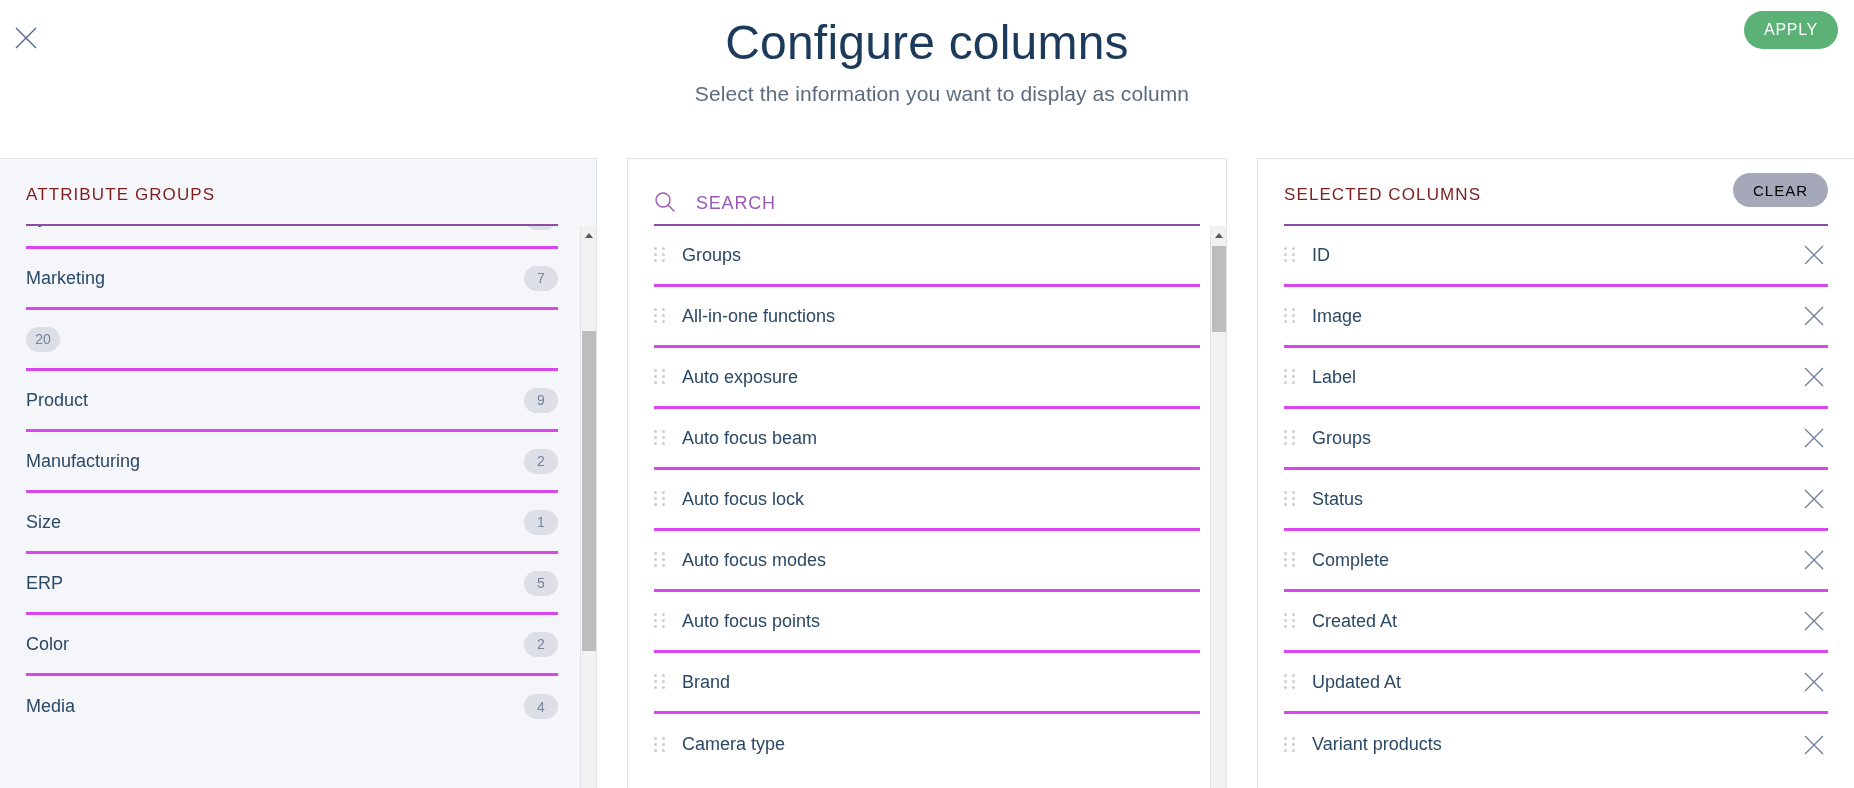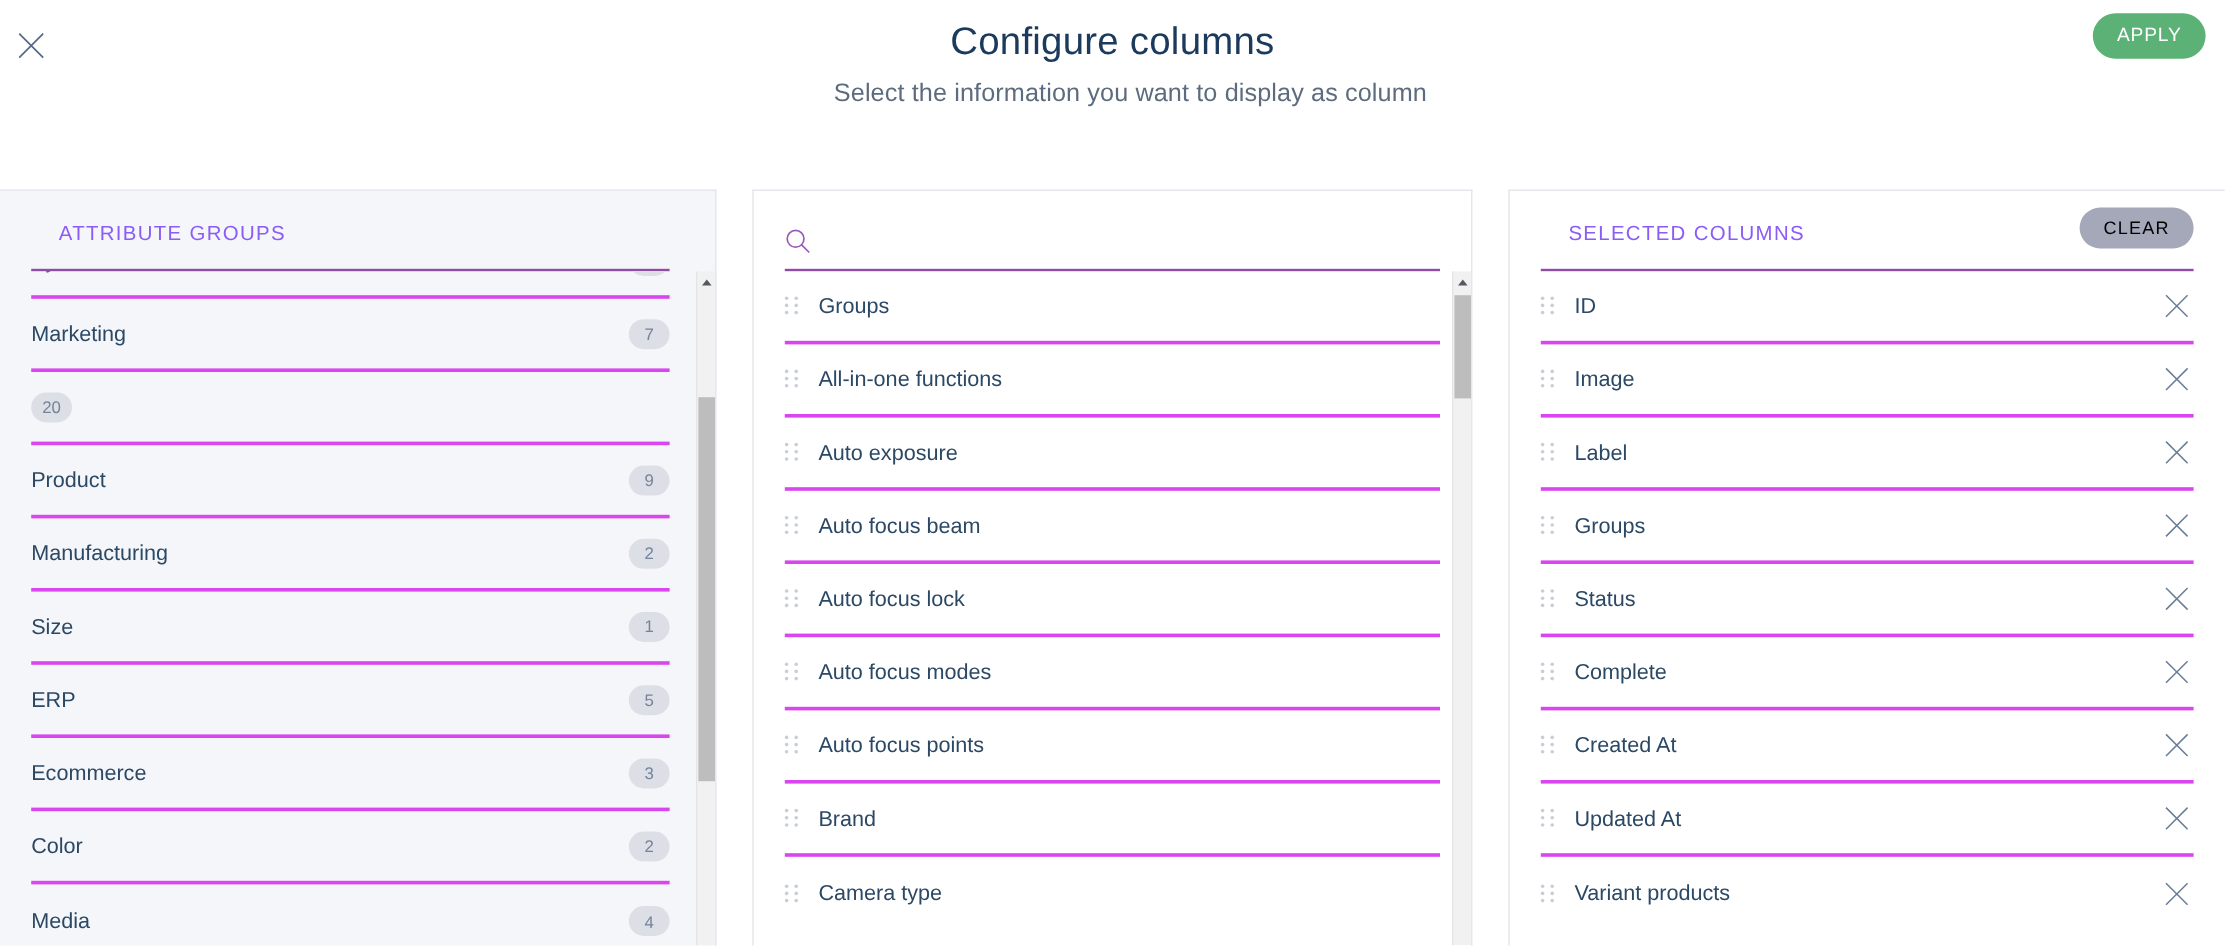--- a/index.html
+++ b/index.html
@@ -31,21 +31,21 @@
     cursor: pointer;
   }
   .close-btn svg { display: block; }
 
   .title-wrap {
     position: absolute;
     left: 0; right: 0; top: 18px;
     text-align: center;
   }
   .page-title {
-    font-size: 32px;
+    font-size: 48px;
     font-weight: 400;
     color: #1b3a5c;
     letter-spacing: .2px;
     line-height: 1.05;
   }
   .page-subtitle {
     margin-top: 14px;
     font-size: 21px;
     font-weight: 400;
     color: #5d6b7e;
@@ -93,24 +93,23 @@
   .panel-mid    { width: 600px; background: #ffffff; border: 1px solid #dfe2e8; border-bottom: none; }
   .panel-right  { width: 597px; background: #ffffff; border: 1px solid #dfe2e8; border-right: none; border-bottom: none; }
 
   .panel-header {
     position: relative;
     padding: 26px 26px 0 26px;
     height: 67px;
   }
   .panel-title {
     font-size: 17px;
-    color: #8b5cf6;
+    color: #7f1d1d;
     letter-spacing: 1.1px;
     font-weight: 400;
-    margin-left: 23px;
   }
   .panel-rule {
     position: absolute;
     left: 26px;
     right: 26px;
     bottom: 0;
     height: 2px;
     background: #8f4ca4;
   }
   .panel-left .panel-rule { right: 38px; }
@@ -325,24 +324,20 @@
           </div>
           <div class="row group-row">
             <span class="row-label">Size</span>
             <span class="badge">1</span>
           </div>
           <div class="row group-row">
             <span class="row-label">ERP</span>
             <span class="badge">5</span>
           </div>
           <div class="row group-row">
-            <span class="row-label">Ecommerce</span>
-            <span class="badge">3</span>
-          </div>
-          <div class="row group-row">
             <span class="row-label">Color</span>
             <span class="badge">2</span>
           </div>
           <div class="row group-row">
             <span class="row-label">Media</span>
             <span class="badge">4</span>
           </div>
         </div>
 
       <div class="scrollbar">
@@ -354,20 +349,21 @@
 
   <section class="panel panel-mid">
     <div class="panel-header" style="padding:0">
       <div class="search-row">
         <span class="search-icon">
           <svg width="22" height="22" viewBox="0 0 22 22">
             <circle cx="9" cy="9" r="7" stroke="#9b59b6" stroke-width="1.4" fill="none"></circle>
             <path d="M14.2 14.2 L20 20" stroke="#9b59b6" stroke-width="1.4" fill="none" stroke-linecap="round"></path>
           </svg>
         </span>
+        <input class="search-input" type="text" placeholder="SEARCH" style="">
       </div>
       <div class="panel-rule"></div>
     </div>
 
     <div class="list-region">
       <div class="list" id="available-list">
           <div class="row">
             <span class="drag-handle">
               <i></i>
               <i></i>

